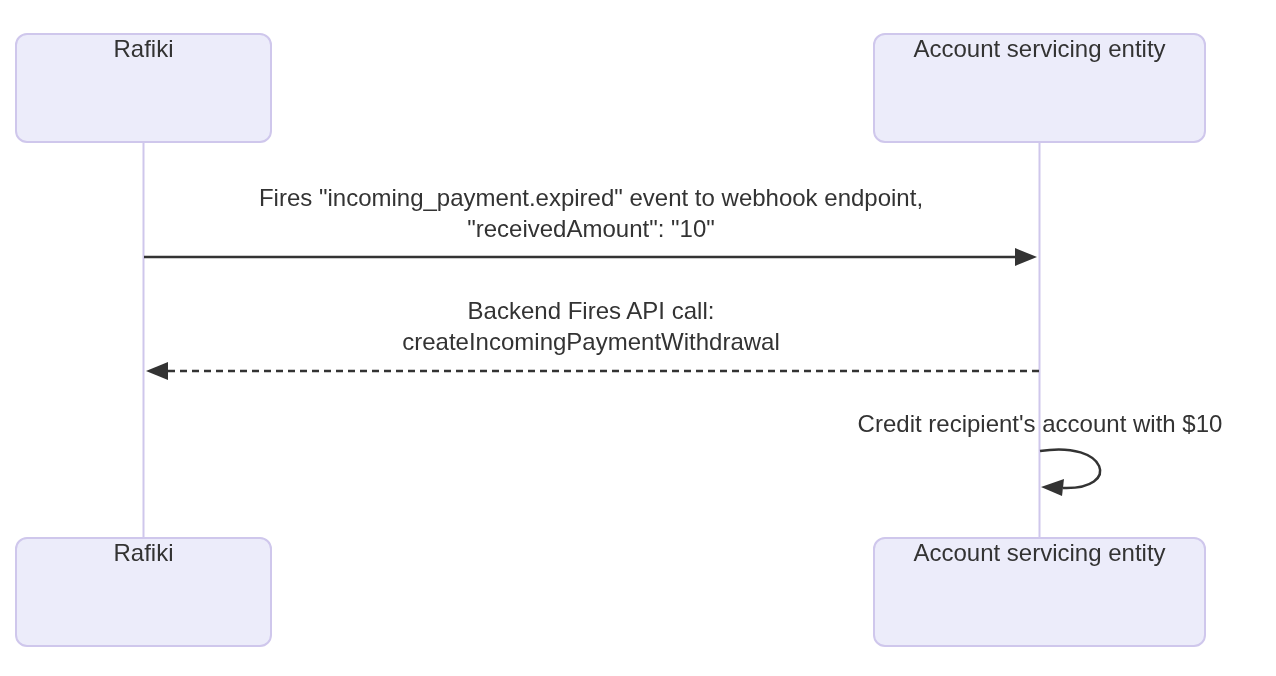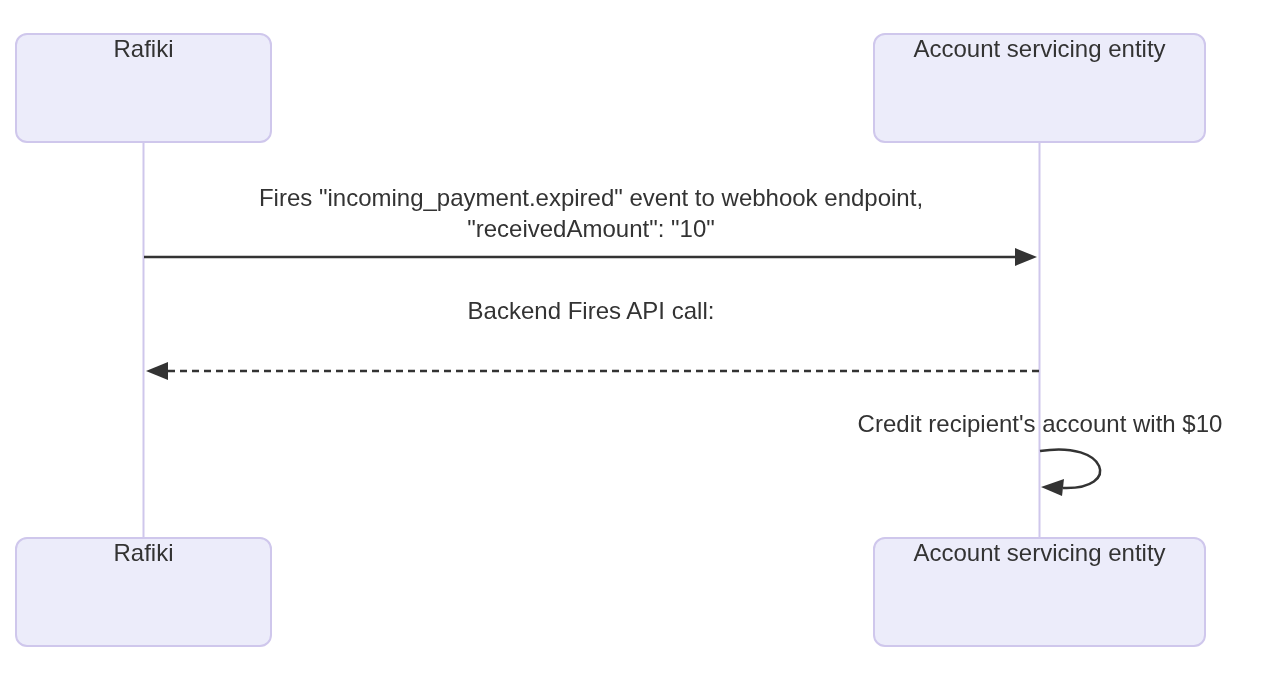--- a/index.html
+++ b/index.html
@@ -75,19 +75,20 @@
     <span>Account servicing entity</span>
   </div>
 
   <div class="msg" style="left:160px;top:182px;width:862px;">
     <div>Fires "incoming_payment.expired" event to webhook endpoint,</div>
     <div>"receivedAmount": "10"</div>
   </div>
 
   <div class="msg" style="left:160px;top:295px;width:862px;">
     <div>Backend Fires API call:</div>
+    <div>createIncomingPaymentWithdrawal</div>
   </div>
 
   <div class="msg" style="left:790px;top:408px;width:500px;">
     <div>Credit recipient's account with $10</div>
   </div>
 
 </div>
 
 </body></html>

